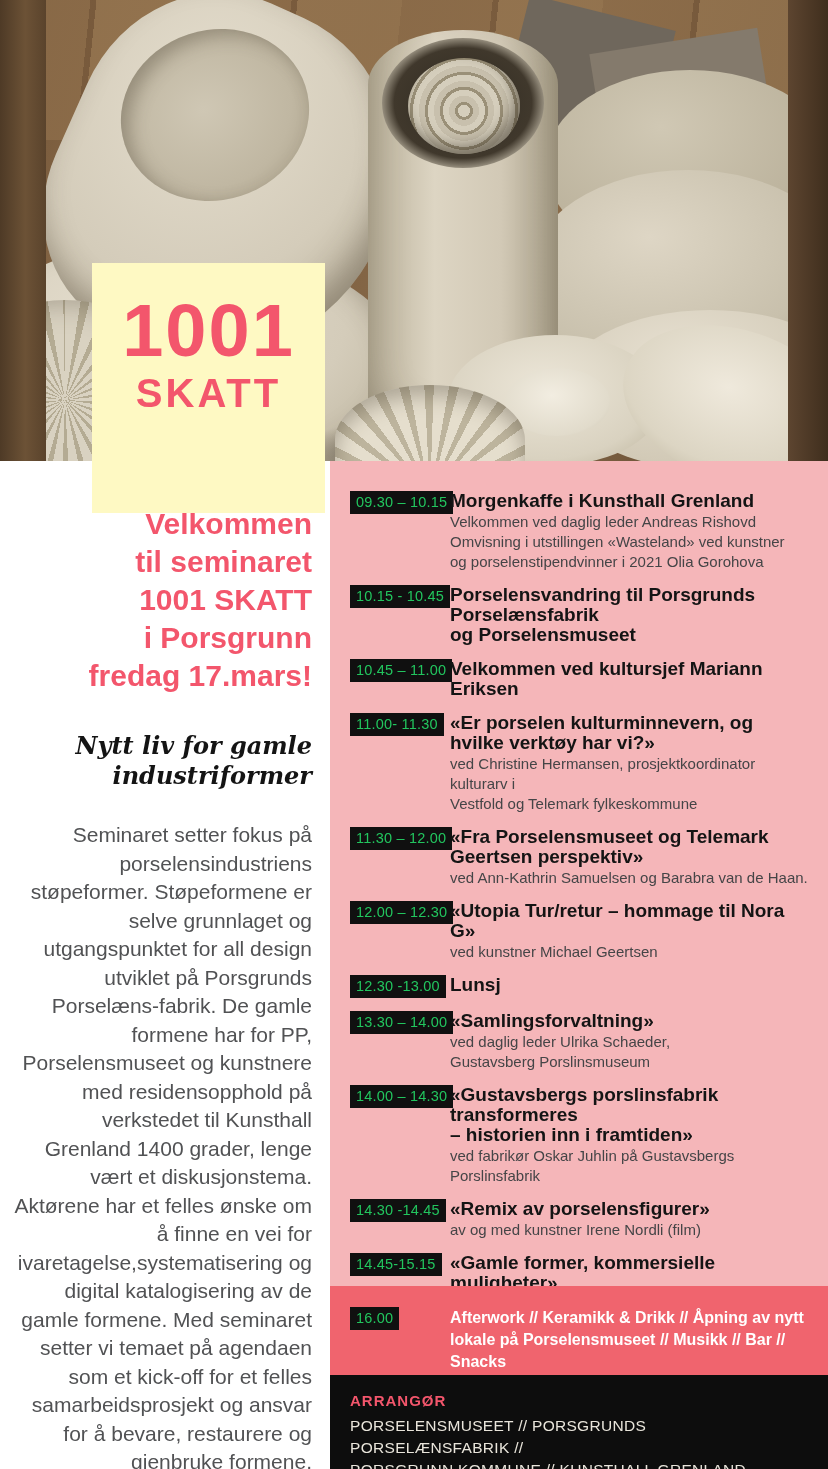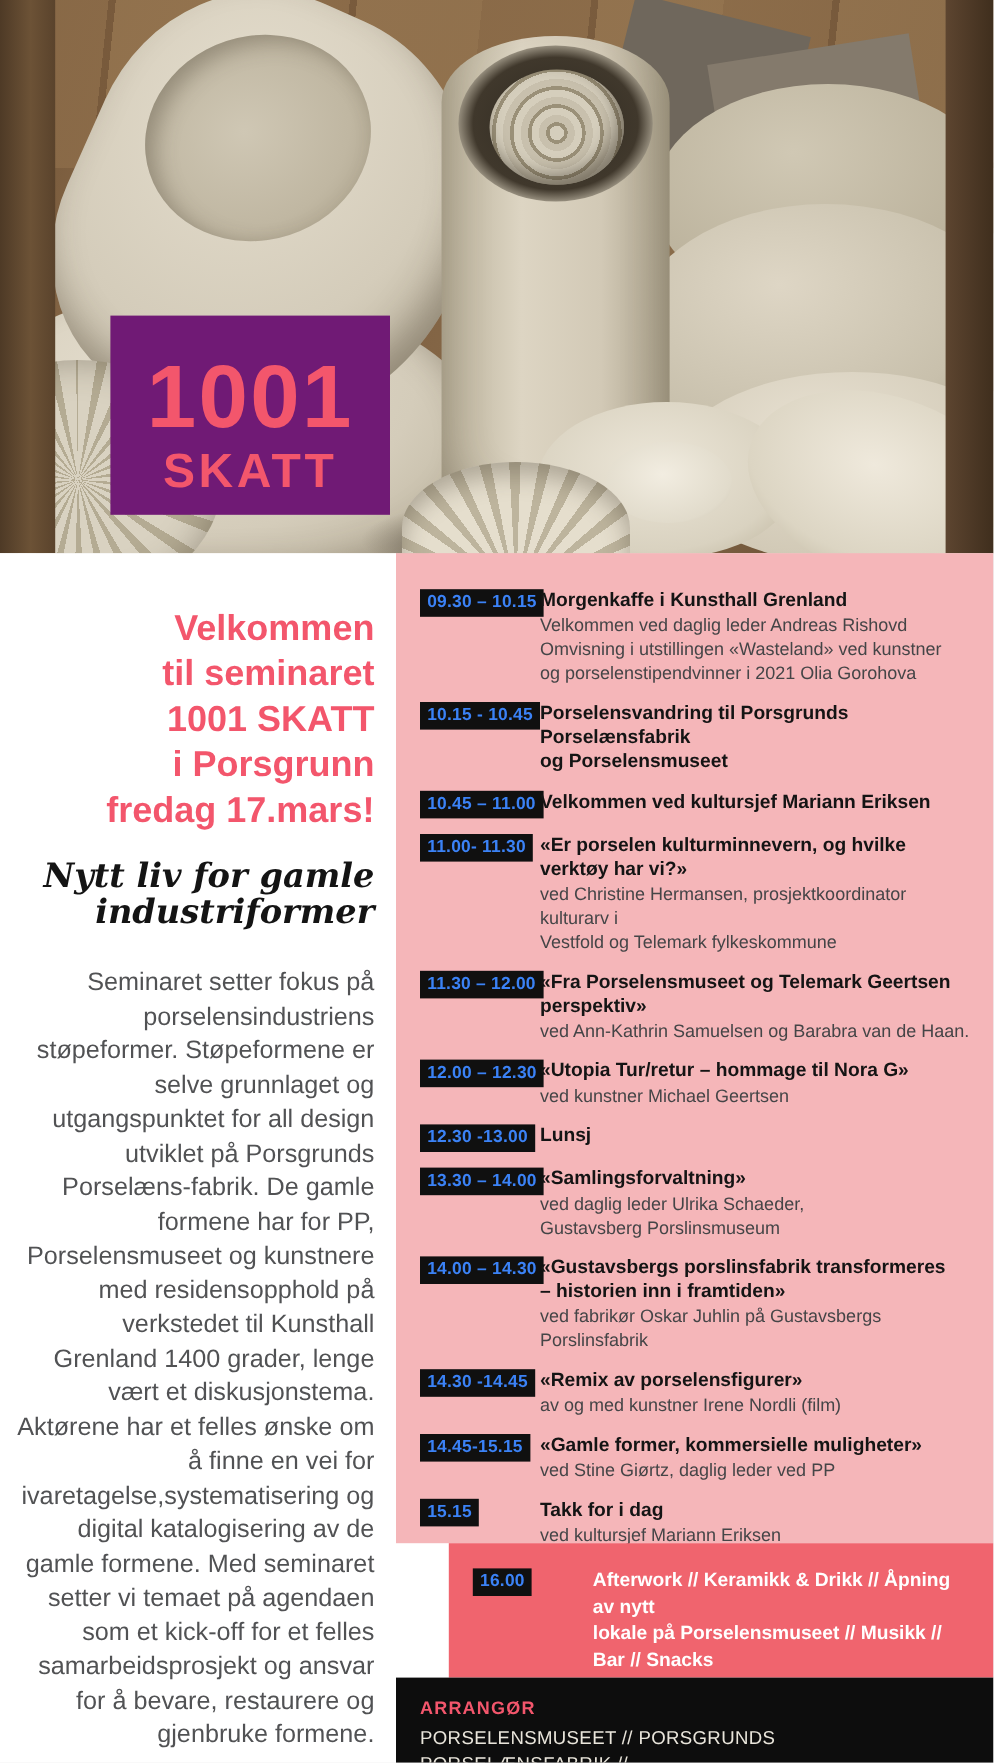--- a/index.html
+++ b/index.html
@@ -62,52 +62,52 @@
     box-shadow: inset 0 0 30px rgba(70,60,45,.4); }
   .shell { left: 335px; top: 385px; width: 190px; height: 110px; border-radius: 50% 50% 20% 20%;
     background: repeating-conic-gradient(from 180deg at 50% 100%, #e5decd 0 8deg, #bdb49d 8deg 13deg);
     box-shadow: inset 0 10px 20px rgba(70,60,45,.35); }
   .shadow-blob1 { left: 300px; top: 420px; width: 200px; height: 60px; border-radius: 50%;
     background: radial-gradient(ellipse, rgba(45,36,26,.55), rgba(45,36,26,0) 70%); }
   .shadow-blob2 { left: 540px; top: 250px; width: 120px; height: 160px; border-radius: 50%;
     background: radial-gradient(ellipse, rgba(45,36,26,.5), rgba(45,36,26,0) 70%); }
 
   
-  .logo-box { position: absolute; left: 92px; top: 263px; width: 233px; height: 166px;
-    background: #701a75; z-index: 6; text-align: center; padding-top: 34px; }
+  .logo-box { position: absolute; left: 92px; top: 263px; width: 233px; height: 250px;
+    background: #fef9c3; z-index: 6; text-align: center; padding-top: 34px; }
   .logo-line1 { color: #f3566c; font-weight: bold; font-size: 74px; line-height: 68px; letter-spacing: 2px; }
   .logo-line2 { color: #f3566c; font-weight: bold; font-size: 40px; line-height: 56px; letter-spacing: 3px; }
 
   
   .content { position: absolute; top: 461px; left: 0; width: 828px; height: 1008px; display: flex; }
   .left-col { width: 330px; background: #ffffff; text-align: right;
     padding: 44px 18px 4px 10px; }
   .intro-title { color: #f3566c; font-weight: bold; font-size: 30px; line-height: 38px; }
-  .intro-subtitle { margin-top: 20px; font-family: "DejaVu Serif", serif;
-    font-style: italic; font-weight: bold; color: #141414; font-size: 28px; line-height: 30px; }
+  .intro-subtitle { margin-top: 36px; font-family: "DejaVu Serif", serif;
+    font-style: italic; font-weight: bold; color: #141414; font-size: 24px; line-height: 30px; }
   .intro-body { margin-top: 30px; color: #515254; font-size: 21px; line-height: 28.5px; }
   .intro-q { margin-top: 33px; font-family: "DejaVu Serif", serif; font-style: italic;
     font-weight: bold; color: #f3566c; font-size: 19px; line-height: 27px; }
 
   .right-col { width: 498px; display: flex; flex-direction: column; }
   .program { height: 825px; background: #f5b6b9; padding: 30px 20px 0 20px; }
   .program-header { color: #ffffff; font-weight: bold; font-size: 21px; letter-spacing: .5px;
     margin-bottom: 18px; }
   .prog-row { display: grid; grid-template-columns: 100px 1fr; margin-bottom: 13px; }
-  .time-badge { justify-self: start; align-self: start; background: #101010; color: #3b82f6;
-    font-weight: bold; font-size: 14.5px; line-height: 18px; padding: 2px 6px 3px 6px;
+  .time-badge { justify-self: start; align-self: start; background: #101010; color: #22c55e;
+    font-weight: normal; font-size: 14.5px; line-height: 18px; padding: 2px 6px 3px 6px;
     white-space: nowrap; letter-spacing: .2px; }
-  .prog-title { font-weight: bold; color: #141414; font-size: 16px; line-height: 20px;
+  .prog-title { font-weight: bold; color: #141414; font-size: 19px; line-height: 20px;
     white-space: pre-line; }
   .prog-desc { color: #454547; font-size: 15px; line-height: 20px; white-space: pre-line; margin-top: 1px; }
   .led-by { margin-left: 100px; margin-top: 16px; margin-bottom: 30px;
     font-family: "DejaVu Serif", serif; font-style: italic; font-weight: bold;
     color: #f3566c; font-size: 16.5px; line-height: 23px; white-space: pre-line; }
 
-  .afterwork { height: 112px; background: #f0646e; padding: 21px 20px 0 20px; margin-left: 44px; }
+  .afterwork { height: 89px; background: #f0646e; padding: 21px 20px 0 20px; }
   .aw-title { color: #ffffff; font-weight: bold; font-size: 16px; line-height: 22px; white-space: pre-line; }
   .aw-desc { color: #3a3a3c; font-size: 15px; line-height: 21px; }
 
   .footer { flex: 1; background: #0d0d0d; padding: 17px 20px 0 20px; }
   .footer-header { color: #f3566c; font-weight: bold; font-size: 15px; letter-spacing: 1px;
     margin-bottom: 6px; }
   .footer-line { color: #e9e5db; font-size: 15.5px; line-height: 22px; letter-spacing: .3px; }
 </style>
 </head>
 <body>

